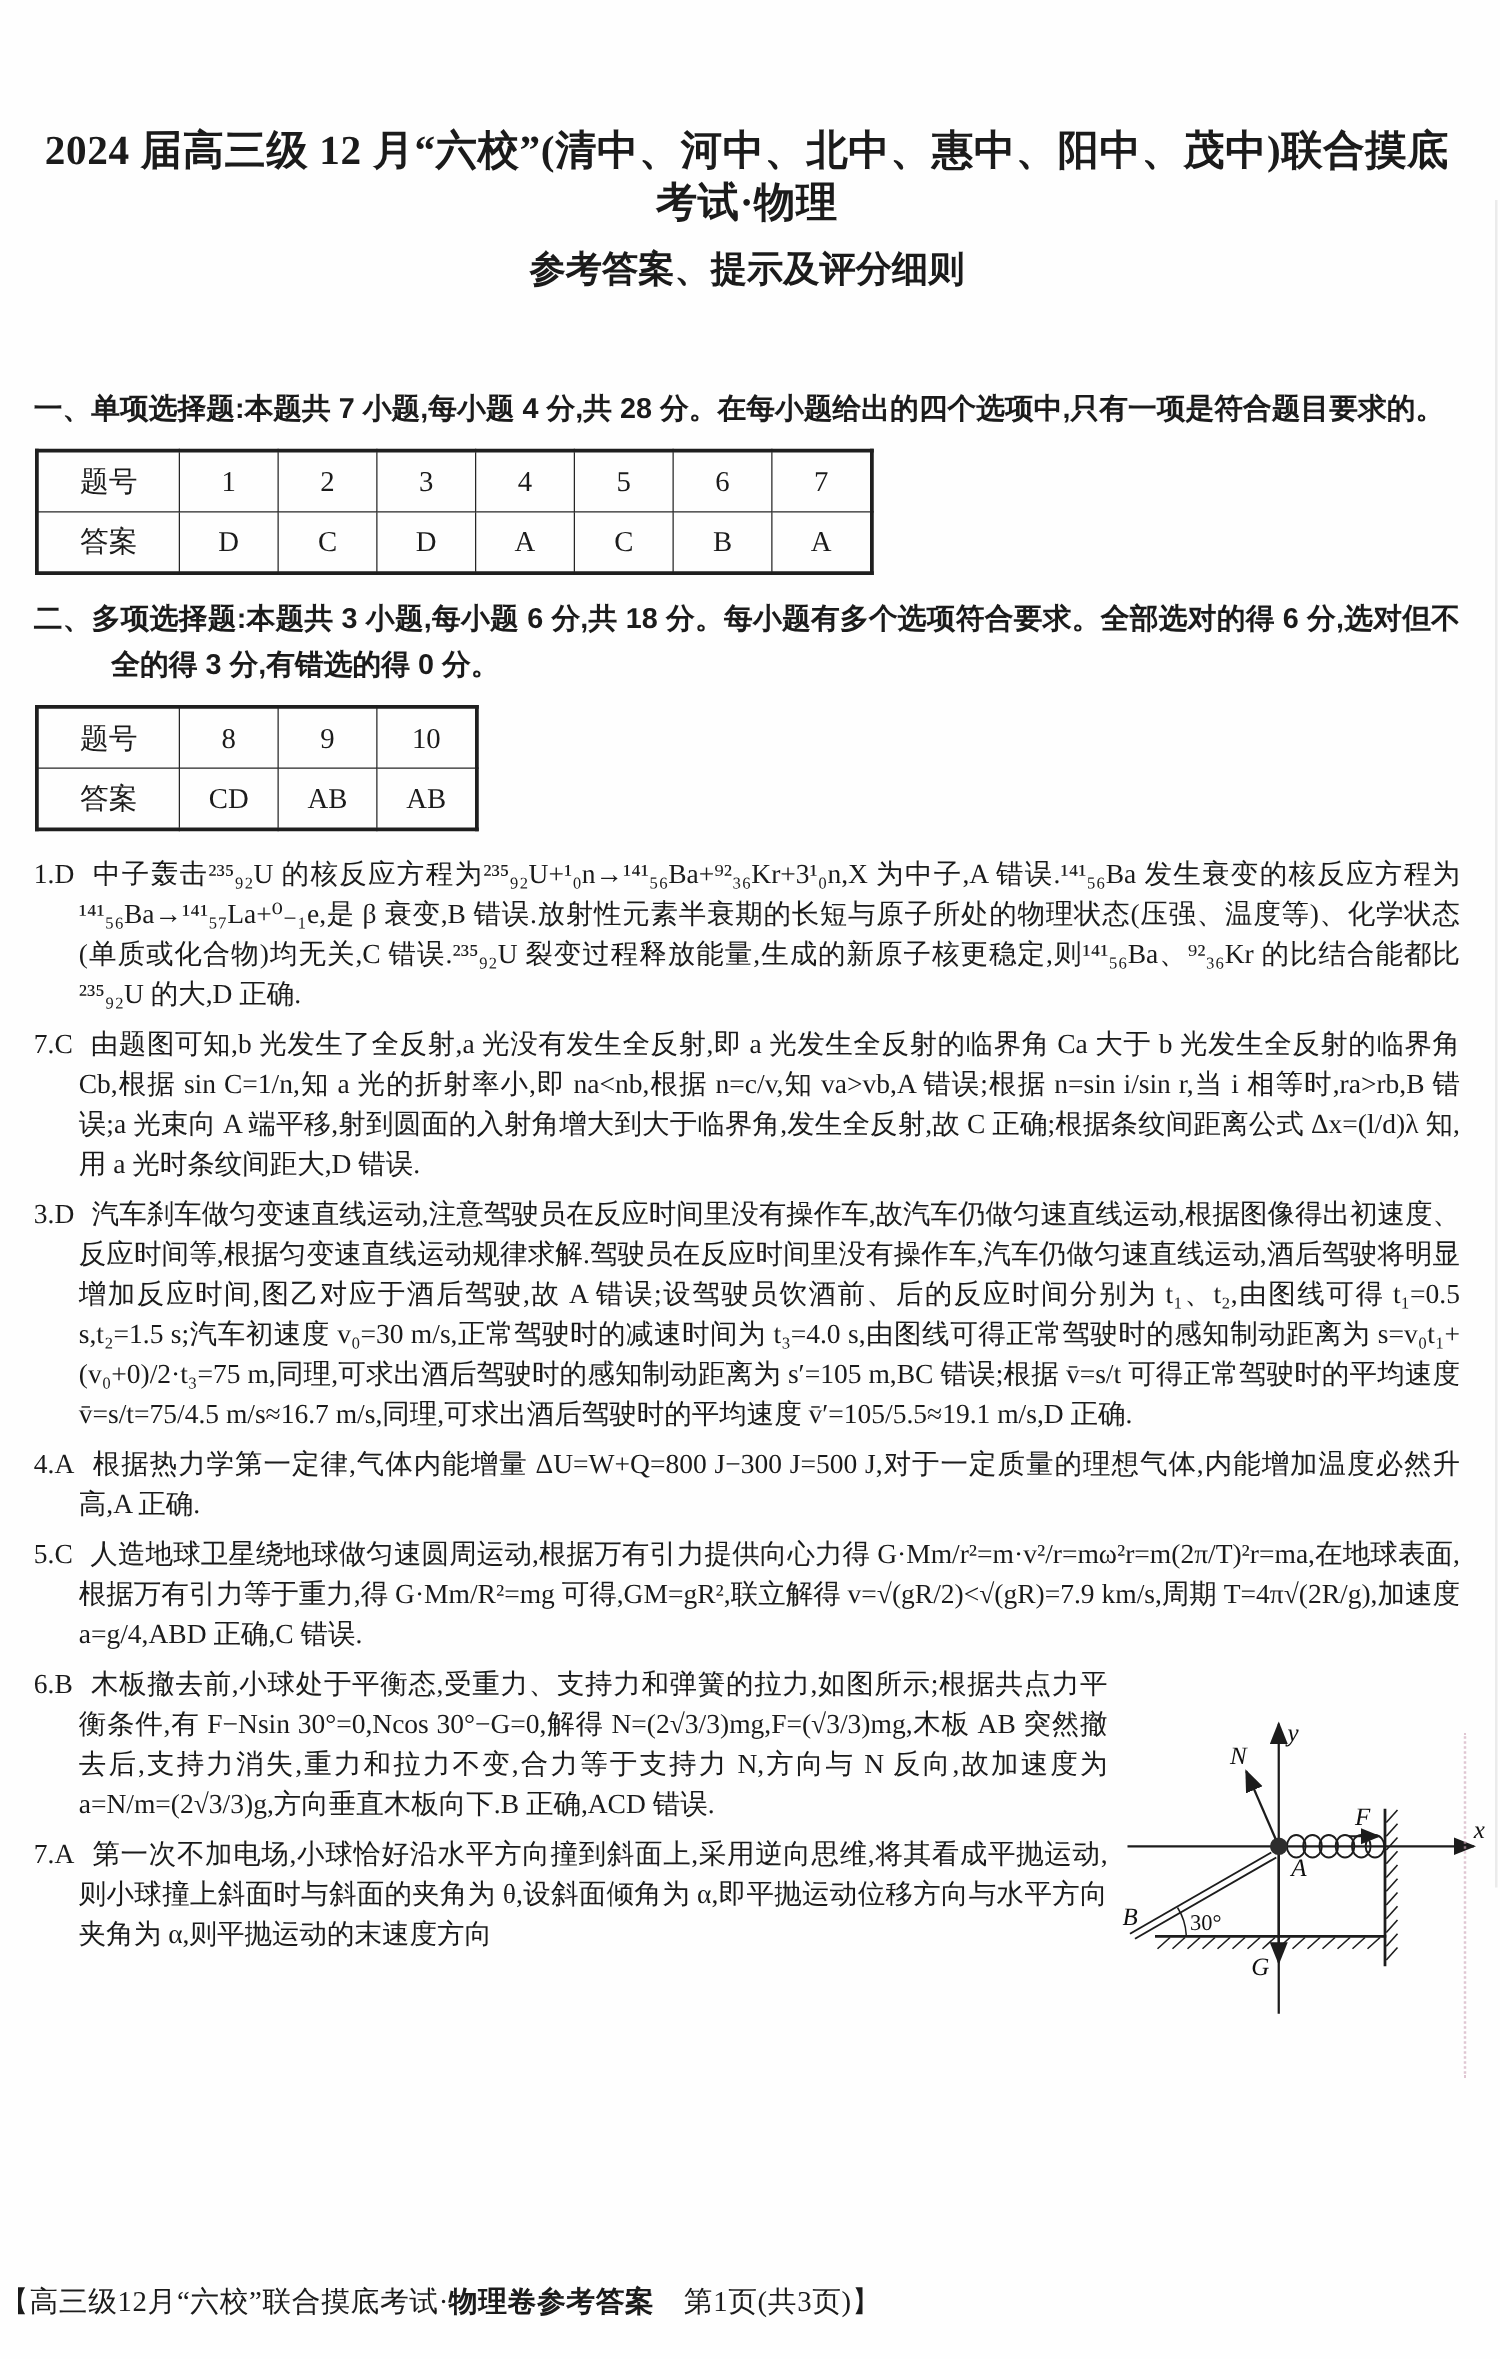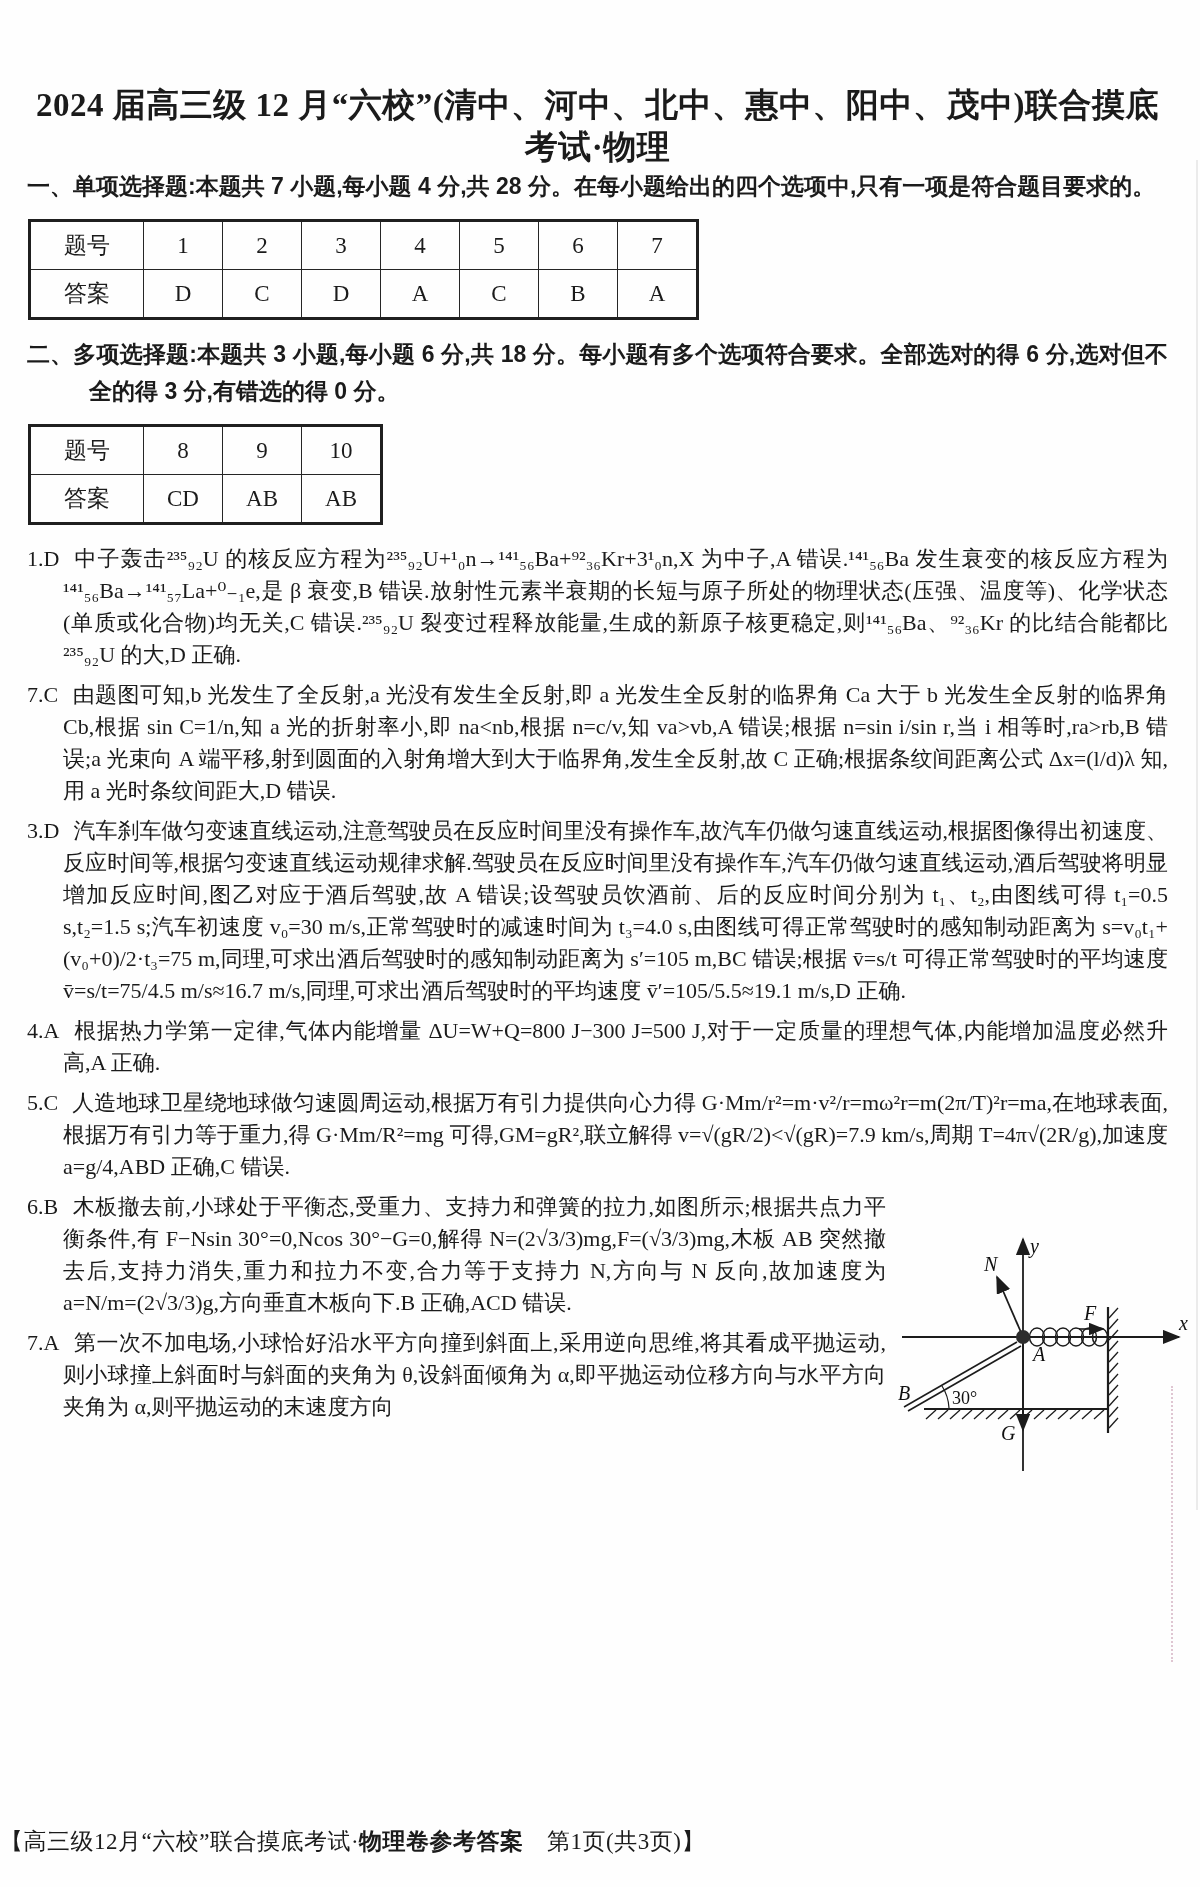--- a/index.html
+++ b/index.html
@@ -1,31 +1,31 @@
 <!DOCTYPE html>
 <html><head>
 <meta charset="utf-8">
 <style>
   html,body { margin:0; padding:0; background:#ffffff; }
   .page {
     position:relative; width:1200px; height:1887px; background:#fefefe;
     color:#1b1b1b; font-family:"Liberation Serif","DejaVu Serif",serif;
     overflow:hidden;
   }
-  .wrap { position:absolute; left:27px; top:0; width:1141px; }
+  .wrap { position:absolute; left:27px; top:16px; width:1141px; }
   .title {
     margin-top:84px; text-align:center; font-size:33px; font-weight:bold;
     letter-spacing:0.5px; line-height:42px;
   }
   .subtitle {
     margin-top:12px; text-align:center; font-size:29px; font-weight:bold;
     line-height:40px;
   }
   .sec-heading {
-    font-size:23px; font-weight:bold; line-height:37px;
+    margin-top:72px; font-size:23px; font-weight:bold; line-height:37px;
     font-family:"Liberation Sans","DejaVu Sans",sans-serif;
     padding-left:62px; text-indent:-62px; text-align:justify;
   }
   .sec-heading.second { margin-top:16px; }
   .ans-table {
     border-collapse:collapse; margin-top:14px; margin-left:1px;
     font-size:23px; table-layout:fixed;padding-left:31px;
   }
   .ans-table td {
     border:1.6px solid #262626; height:47px; text-align:center;
@@ -61,20 +61,21 @@
   }
   .footer .b { font-weight:bold; }
 </style>
 </head>
 <body>
 
 <div class="page">
   <div class="wrap">
 
     <div class="title">2024 届高三级 12 月“六校”(清中、河中、北中、惠中、阳中、茂中)联合摸底考试·物理</div>
+    <div class="subtitle">参考答案、提示及评分细则</div>
 
     <div class="sec-heading">一、单项选择题:本题共 7 小题,每小题 4 分,共 28 分。在每小题给出的四个选项中,只有一项是符合题目要求的。</div>
 
     <table class="ans-table">
       <tbody>
           <tr>
         <td class="lab">题号</td>
         <td class="cn">1</td>
         <td class="cn">2</td>
         <td class="cn">3</td>

